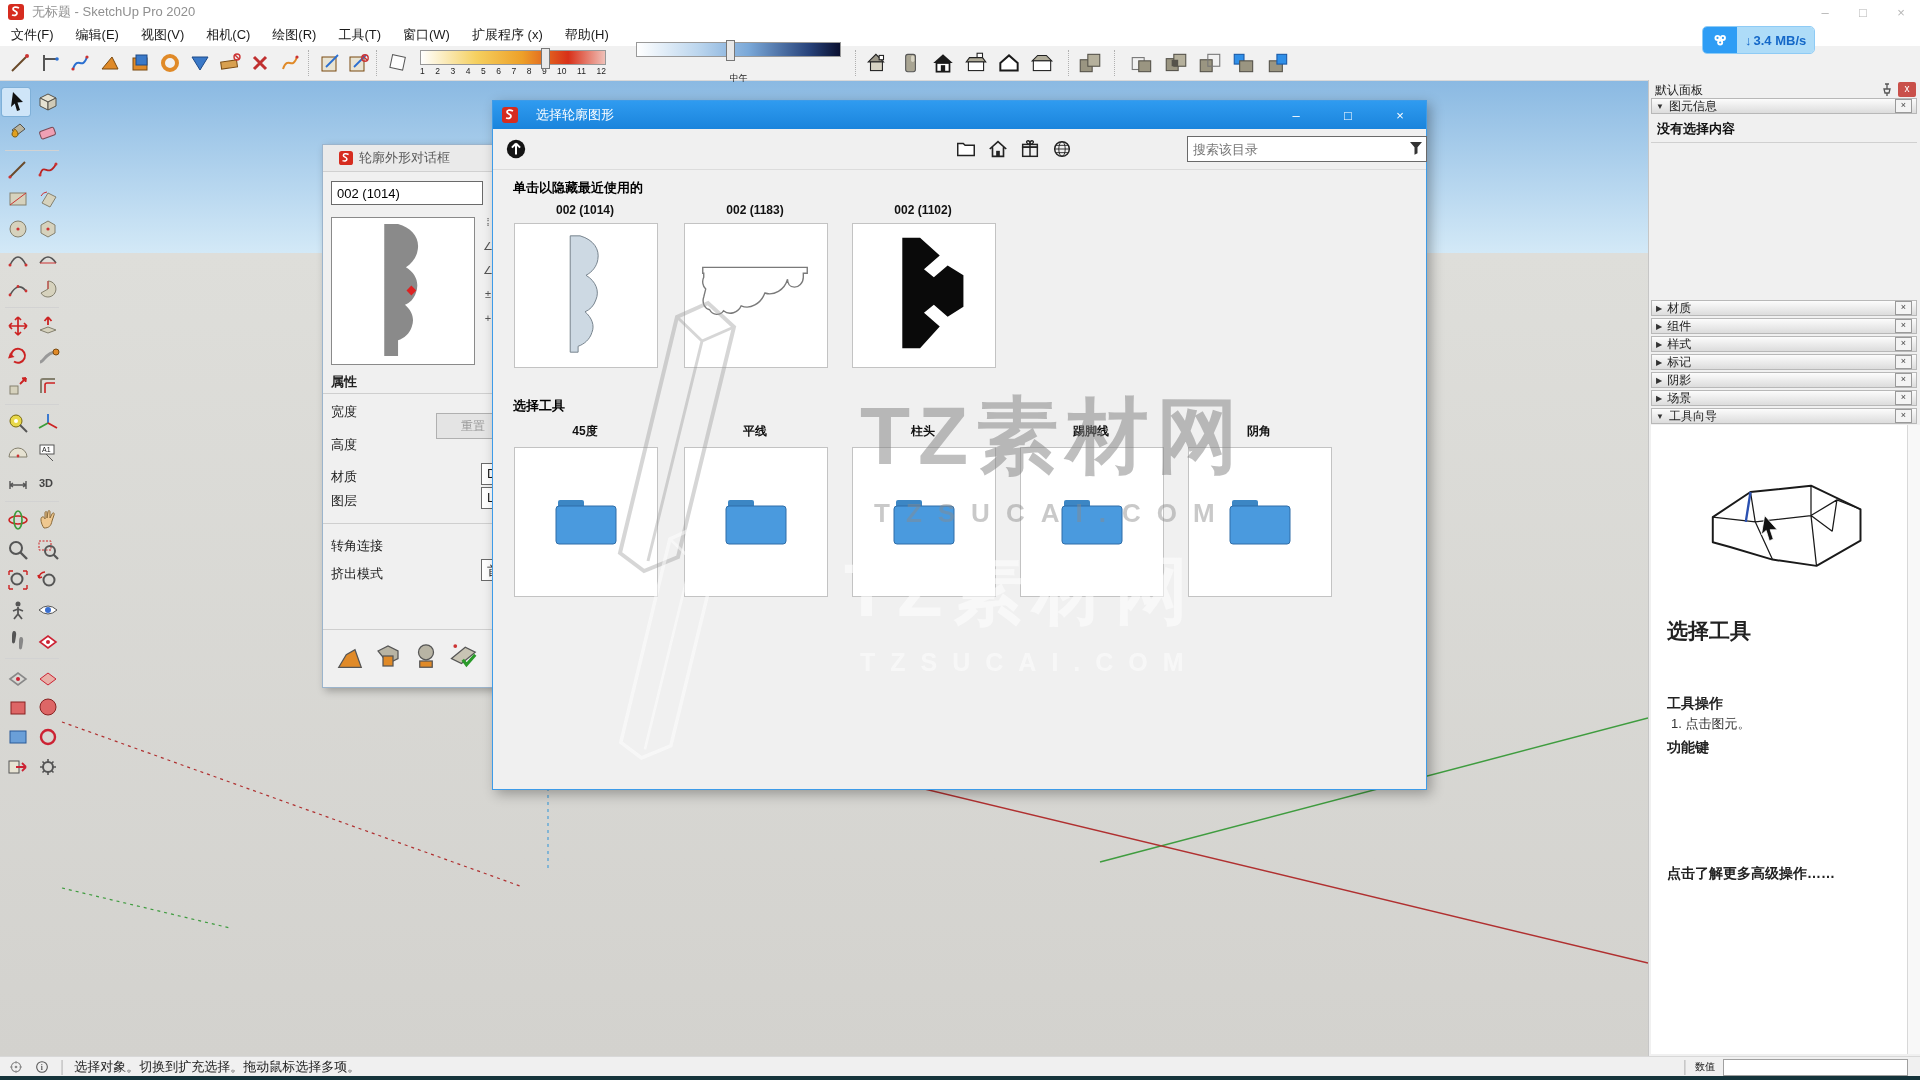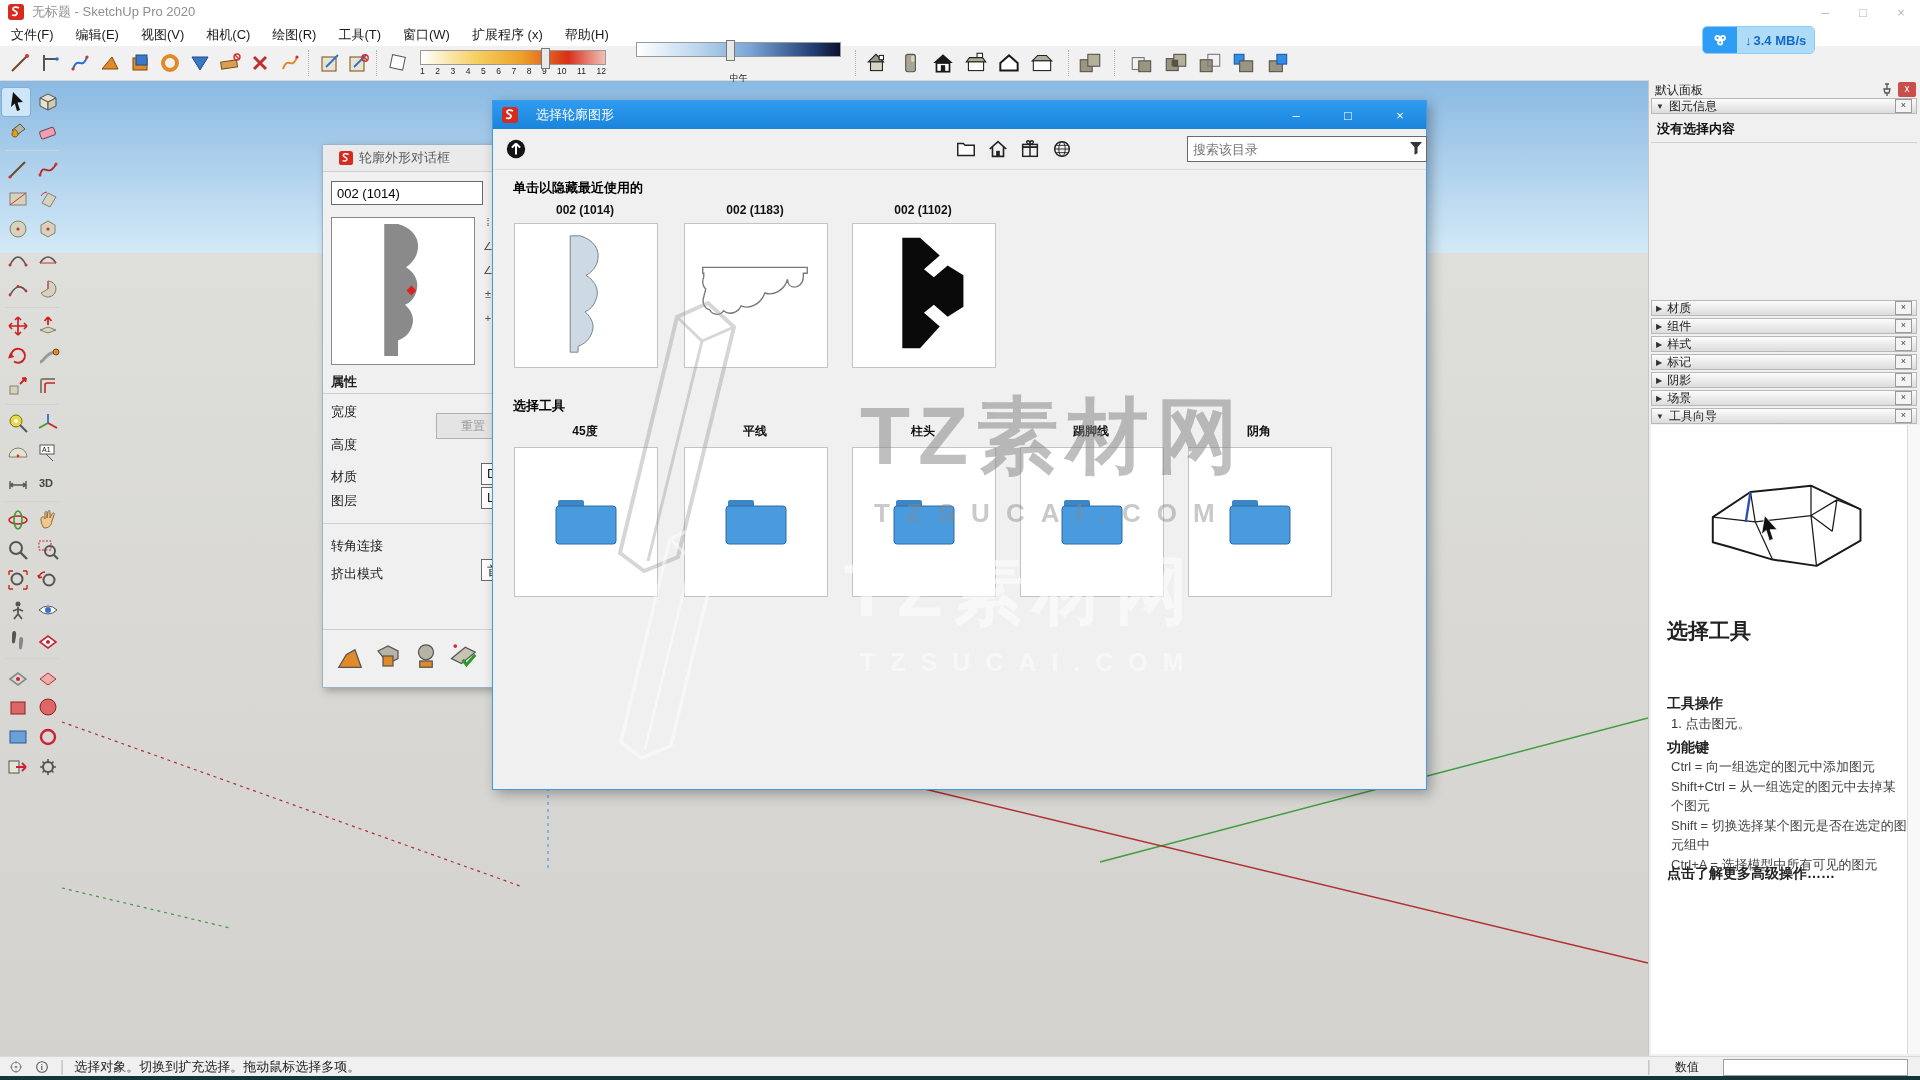--- a/index.html
+++ b/index.html
@@ -690,26 +690,20 @@
         <polygon points="20,60 68,28 145,20 208,50 208,90 152,122 96,114 42,98 20,92"></polygon>
         <path d="M68,28 L74,66 L145,58 L145,20 M74,66 L20,60 M74,66 L96,114 M145,58 L152,122 M145,58 L178,38 L208,50 M178,38 L172,78 M172,78 L145,58" fill="none" stroke-width="1.6"></path>
       </g>
       <line x1="68" y1="28" x2="62" y2="66" stroke="#2a50b0" stroke-width="3"></line>
       <polygon points="86,58 102,76 93,76 97,88 92,90 88,77 82,82" fill="#111" stroke="#fff" stroke-width="1"></polygon>
     </svg>
     <div style="position:absolute;left:16px;top:192px;font-family:'Liberation Serif',serif;font-weight:bold;font-size:21px;color:#222">选择工具</div>
     <div style="position:absolute;left:16px;top:270px;font-weight:bold;font-size:14px;color:#222">工具操作</div>
     <div style="position:absolute;left:20px;top:290px;font-size:13px;color:#333">1. 点击图元。</div>
     <div style="position:absolute;left:16px;top:314px;font-weight:bold;font-size:14px;color:#222">功能键</div>
-    <div style="position:absolute;left:20px;top:332px;width:236px;font-size:13px;line-height:1.5;color:#444">
-      <div>Ctrl = 向一组选定的图元中添加图元</div>
-      <div>Shift+Ctrl = 从一组选定的图元中去掉某个图元</div>
-      <div>Shift = 切换选择某个图元是否在选定的图元组中</div>
-      <div>Ctrl+A = 选择模型中所有可见的图元</div>
-    </div>
     <div style="position:absolute;left:16px;top:440px;font-weight:bold;font-size:14px;color:#222">点击了解更多高级操作……</div>
   </div>
   <div style="position:absolute;right:0;top:345px;width:13px;height:629px;background:#f8f8f8;border-left:1px solid #d8d8d8"></div>
 </div>
 
 <div id="profile-dialog" class="abs">
   <div class="tb">
     <svg width="14" height="14" viewBox="0 0 16 16">
         <rect width="16" height="16" rx="3" fill="#d62c1f"></rect>
         <path d="M4,11 C7,12 9,11 9,9 C9,7 5,7 5,5 C5,3 8,2.5 11,4" stroke="#fff" stroke-width="1.8" fill="none"></path>
@@ -913,16 +907,16 @@
     </span>
   <span style="margin-left:10px">
       <svg width="16" height="16" viewBox="0 0 24 24">
         <circle cx="12" cy="12" r="8" fill="none" stroke="#555" stroke-width="1.6"></circle>
         <text x="10" y="16" font-size="11" fill="#555" font-family="serif" font-weight="bold">i</text>
       </svg>
     </span>
   <span style="margin:0 10px;color:#c0c0c0">|</span>
   <span style="font-size:13px;color:#222">选择对象。切换到扩充选择。拖动鼠标选择多项。</span>
   <span style="margin-left:auto;color:#c0c0c0">|</span>
-  <span style="font-size:12px;color:#222;margin:0 24px">数值</span>
+  <span style="font-size:10px;color:#222;margin:0 8px">数值</span>
   <input class="inp" style="width: 185px; height: 17px; margin-right: 12px; border-color: rgb(160, 160, 160); font-size: 12px;" value="">
 </div>
 <div id="bottomstrip" class="abs"></div>
 
 </body></html>

